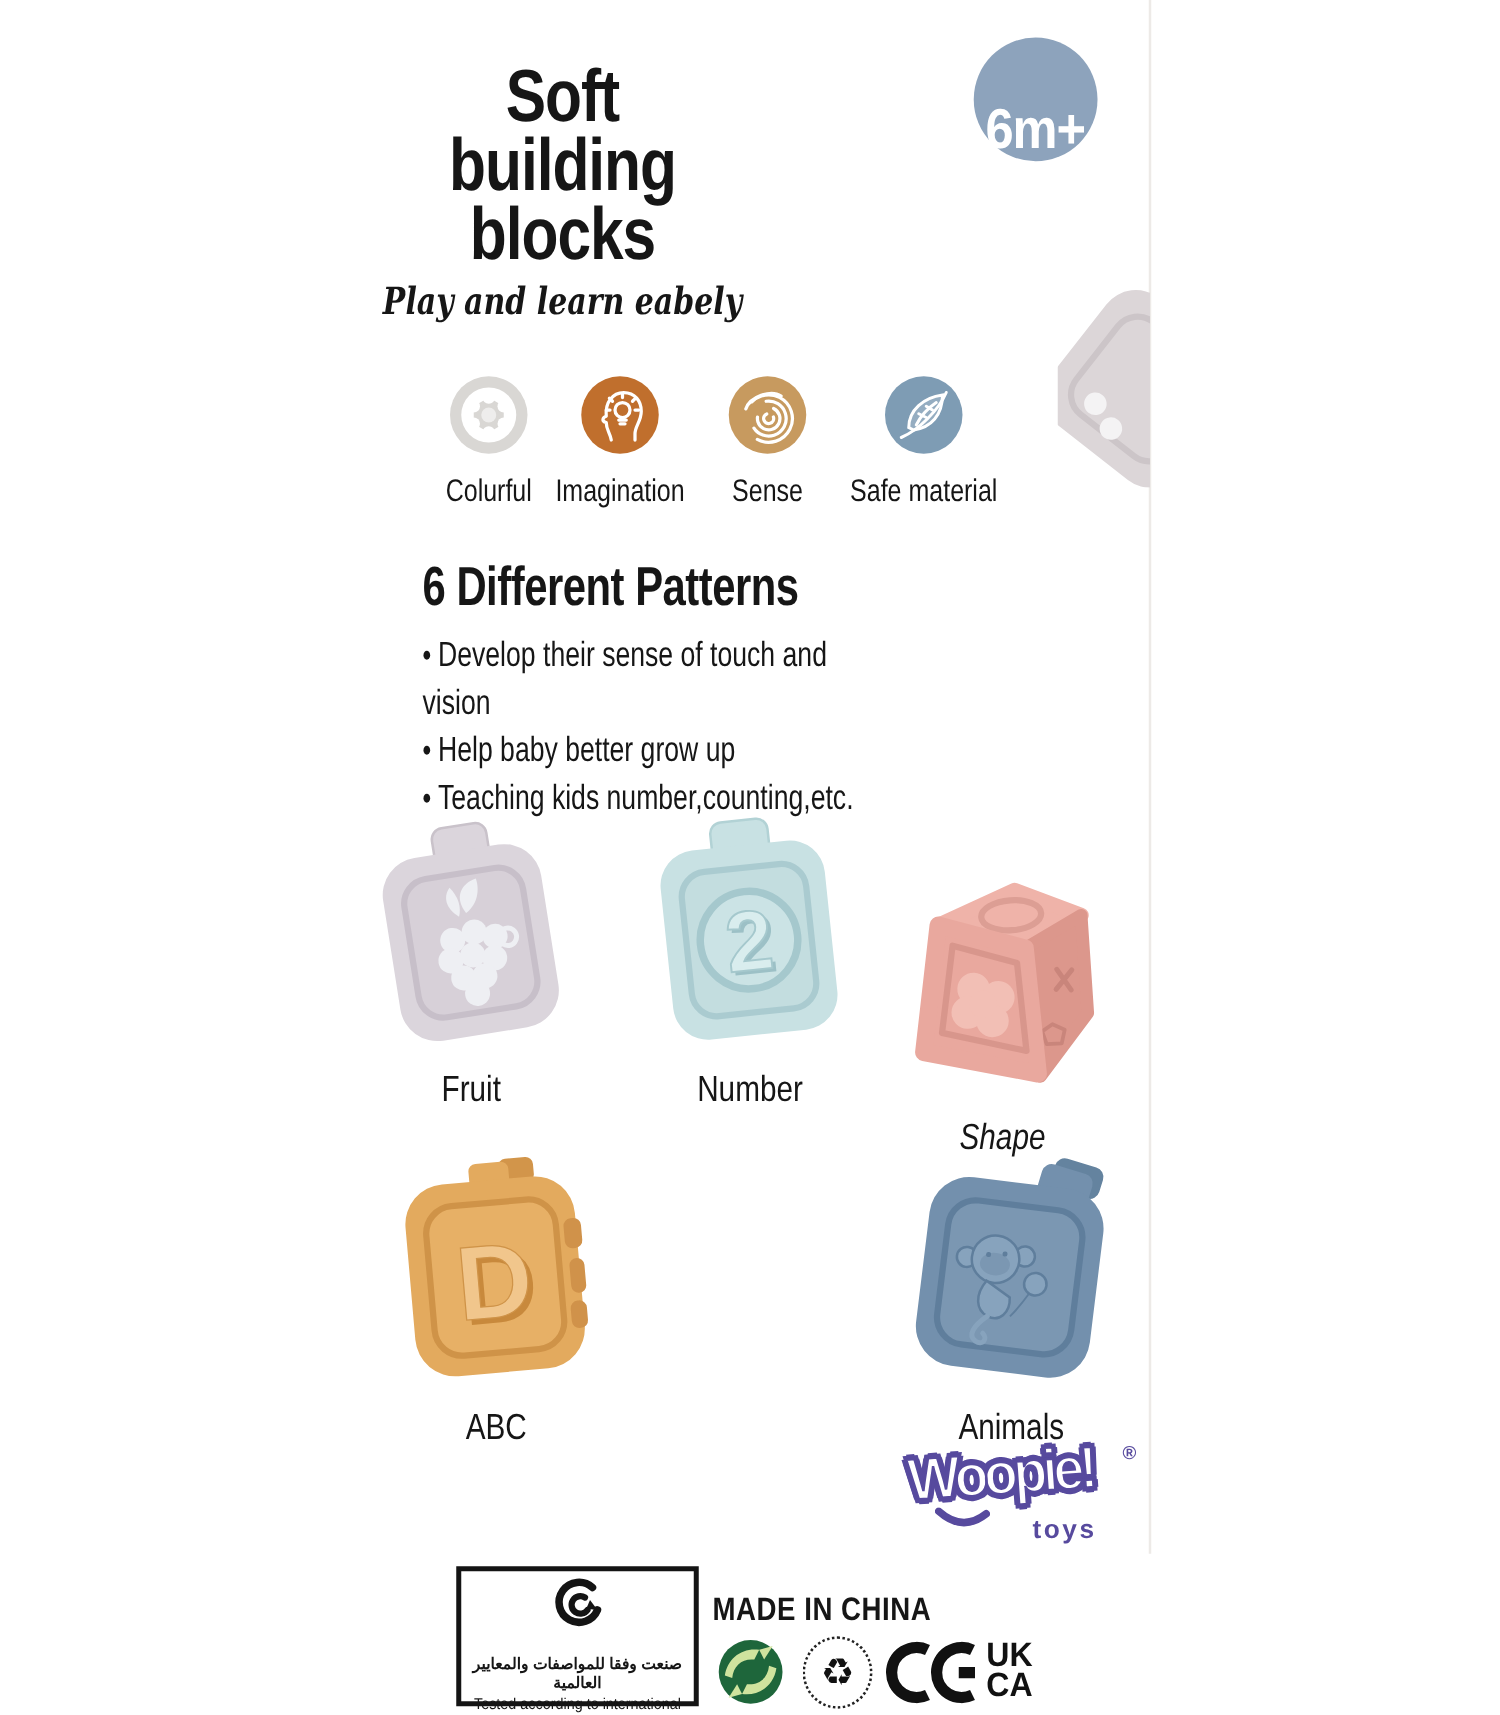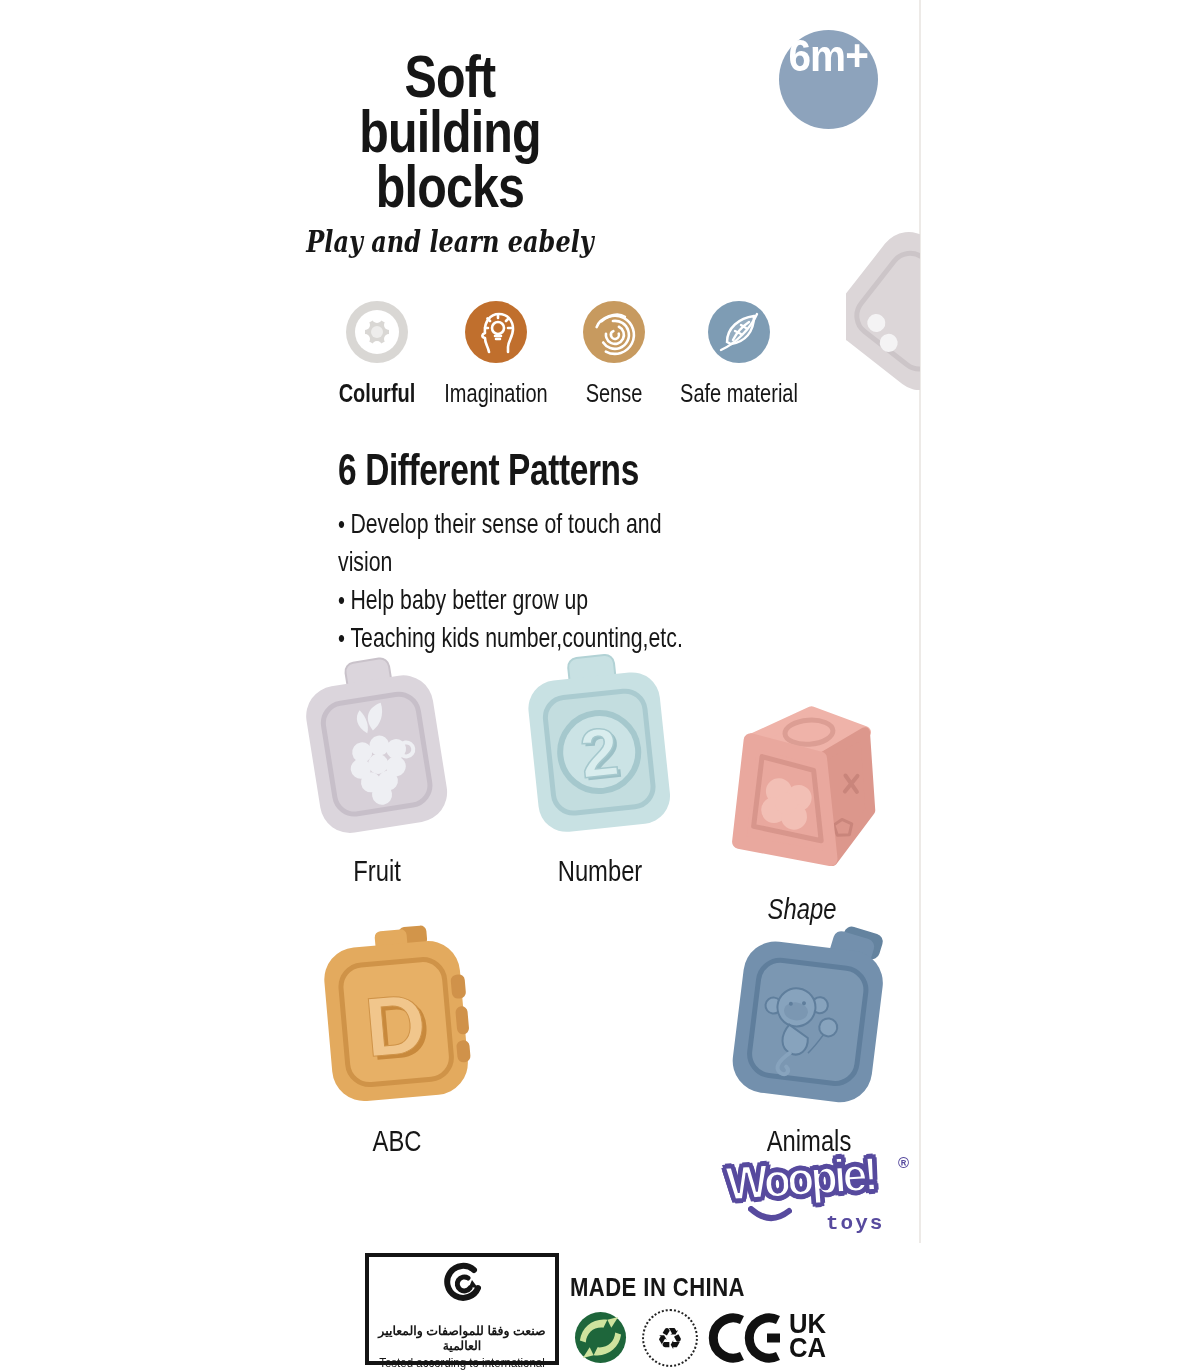--- a/index.html
+++ b/index.html
@@ -3,21 +3,21 @@
 <meta charset="utf-8">
 <style>
   html,body{margin:0;padding:0;background:#ffffff;}
   #panel{position:relative;width:1200px;height:1372px;margin:0 auto;background:#ffffff;
          font-family:"Liberation Sans",sans-serif;color:#161616;overflow:hidden;}
   .abs{position:absolute;}
   
   #photo-edge{left:919px;top:0;width:2px;height:1243px;background:#edeae7;}
   
   #age-badge{left:779px;top:30px;width:99px;height:99px;border-radius:50%;background:#8da3bc;
-             display:flex;align-items:flex-start;justify-content:center;}
+             display:flex;align-items:flex-end;justify-content:center;}
   #age-badge span{color:#ffffff;font-size:45px;font-weight:bold;transform:scaleX(0.9);letter-spacing:-1px;}
   
   #title{left:255px;top:50px;width:390px;text-align:center;font-weight:bold;font-size:59px;
          line-height:55px;letter-spacing:-1px;transform:scaleX(0.82);transform-origin:center top;}
   #tagline{left:255px;top:224px;width:390px;text-align:center;font-family:"DejaVu Serif",serif;
            font-style:italic;font-weight:bold;font-size:30px;transform:scaleX(0.8);transform-origin:center top;}
   
   #partial-block{left:846px;top:198px;width:74px;height:192px;overflow:hidden;}
   
   .feature{top:300px;width:160px;text-align:center;}
@@ -33,21 +33,21 @@
   .cell .blabel{font-size:29px;margin-top:4px;transform:scaleX(0.82);transform-origin:center top;}
   #cell-fruit{left:282px;top:652px;} #cell-number{left:505px;top:652px;} #cell-shape{left:707px;top:690px;font-style:italic;}
   #cell-abc{left:302px;top:922px;} #cell-geometry{left:505px;top:922px;} #cell-animals{left:714px;top:922px;}
   
   #brand{left:728px;top:1156px;width:195px;height:86px;}
   #brand .word{display:inline-block;transform:rotate(-4deg) scaleX(0.95);transform-origin:left bottom;
       font-size:47px;font-weight:bold;letter-spacing:-4px;color:#ffffff;-webkit-text-stroke:2px #574a9e;
       text-shadow:3px 3px 0 #574a9e,-3px 3px 0 #574a9e,3px -3px 0 #574a9e,-3px -3px 0 #574a9e,
                   0 4px 0 #574a9e,4px 0 0 #574a9e,-4px 0 0 #574a9e,0 -4px 0 #574a9e;}
   #brand .reg{position:absolute;left:170px;top:-2px;font-size:15px;font-weight:bold;color:#574a9e;}
-  #brand .toys{position:absolute;left:98px;top:56px;font-size:21px;font-weight:bold;color:#574a9e;letter-spacing:2px;font-family:Liberation Mono, monospace;}
+  #brand .toys{position:absolute;left:98px;top:56px;font-size:21px;font-weight:bold;color:#574a9e;letter-spacing:2px;}
   #brand .smile{position:absolute;left:20px;top:50px;}
   
   #standards-box{left:365px;top:1253px;width:194px;height:112px;border:4px solid #141414;box-sizing:border-box;
                  text-align:center;}
   #standards-box .gmark{margin:4px auto 0 auto;width:46px;height:46px;}
   #standards-box .arabic{direction:rtl;font-size:12.5px;font-weight:bold;line-height:15px;margin-top:17px;}
   #standards-box .english{font-size:12.5px;line-height:15px;margin-top:2px;transform:scaleX(0.92);transform-origin:center top;}
   #made-in{left:570px;top:1272px;font-size:26px;font-weight:bold;letter-spacing:0.5px;
            transform:scaleX(0.85);transform-origin:left top;white-space:nowrap;}
   #green-dot{left:574px;top:1311px;}
@@ -81,21 +81,21 @@
     <svg width="150" height="200" viewBox="0 0 150 200">
       <g transform="rotate(38 60 100)">
         <rect x="10" y="40" width="130" height="130" rx="30" fill="#dcd6d8"></rect>
         <rect x="28" y="58" width="94" height="94" rx="20" fill="none" stroke="#ccc5c8" stroke-width="5"></rect>
         <circle cx="52" cy="138" r="9" fill="#f4f3f4"></circle>
         <circle cx="74" cy="146" r="9" fill="#f4f3f4"></circle>
       </g>
     </svg>
   </div>
 
-  <div class="abs feature" style="left:297px;font-weight:bold;">
+  <div class="abs feature" style="left:311px;">
     <div class="circ">
       <svg width="64" height="64" viewBox="0 0 64 64">
         <circle cx="32" cy="32" r="31" fill="#d9d7d4"></circle>
         <circle cx="32" cy="32" r="22" fill="#ffffff"></circle>
         <polygon points="32,18 44,25 44,39 32,46 20,39 20,25" fill="#d9d7d4"></polygon>
         <g fill="#ffffff">
           <circle cx="32" cy="18" r="5"></circle>
             <circle cx="44" cy="25" r="5"></circle>
             <circle cx="44" cy="39" r="5"></circle>
           <circle cx="32" cy="46" r="5"></circle>

